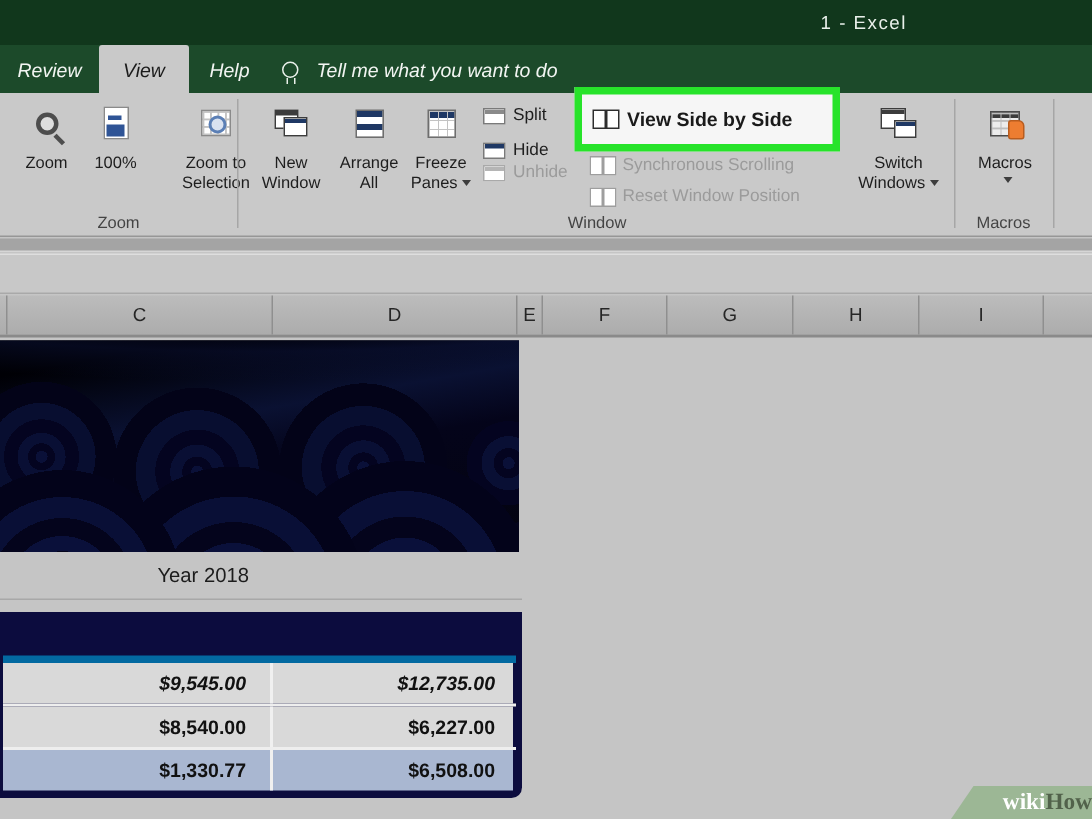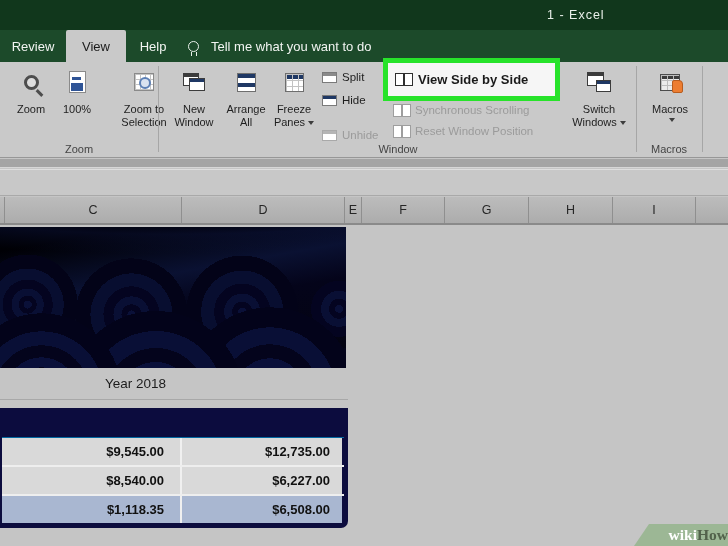--- a/index.html
+++ b/index.html
@@ -4,21 +4,21 @@
 <style>
   * { margin:0; padding:0; box-sizing:border-box; }
   html,body { width:728px; height:546px; overflow:hidden; }
   body { font-family:"Liberation Sans", sans-serif; position:relative; background:#c5c5c5; }
 
   
   .titlebar { position:absolute; left:0; top:0; width:728px; height:30px; background:#11371c; }
   .titlebar .title { position:absolute; left:547px; top:8px; color:#e9f0ea; font-size:12.5px; letter-spacing:1px; }
 
   
-  .tabrow { position:absolute; left:0; top:30px; width:728px; height:32px; background:#1c4a2a; }
+  .tabrow { position:absolute; left:0; top:30px; width:728px; height:32px; background:#1c4a2a;font-style:italic; }
   .tab { position:absolute; top:0; height:32px; display:flex; align-items:center; justify-content:center;
          color:#f2f5f2; font-size:13px; cursor:default; }
   .tab.review { left:0; width:66px; }
   .tab.view   { left:66px; width:60px; background:#c9c9c9; color:#1b1b1b; border-radius:2px 2px 0 0; }
   .tab.help   { left:128px; width:50px; }
   .tellme { position:absolute; left:188px; top:0; height:32px; display:flex; align-items:center; gap:12px;
             color:#f2f5f2; font-size:13px; }
   .bulb { width:11px; height:11px; border:1.6px solid #e9f0ea; border-radius:50%; position:relative; }
   .bulb::after { content:""; position:absolute; left:2.2px; top:10.5px; width:3.4px; height:3.5px;
                  border-left:1.6px solid #e9f0ea; border-right:1.6px solid #e9f0ea; }
@@ -115,21 +115,21 @@
   .yearrow { position:absolute; left:0; top:141px; width:348px; height:32px; display:flex;
              border-bottom:1px solid #a8a8a8; font-size:13.5px; color:#1c1c1c; }
   .yearrow .yc { width:182px; text-align:right; padding:8px 16px 0 0; }
   .yearrow .yd { width:163px; text-align:right; padding:8px 13px 0 0; }
 
   .datatable { position:absolute; left:0; top:181px; width:348px;
                border-left:2px solid #0c0c3e; border-right:4px solid #0c0c3e; border-bottom:5px solid #0c0c3e;
                border-radius:0 0 7px 0; background:#0c0c3e; }
   .dt-header { height:29px; background:#0c0c3e; }
   .dt-row { display:flex; font-size:13px; font-weight:700; color:#111; border-top:2px solid #eeeeee; }
-  .dt-row.first { border-top:1px solid #0369a1; }
+  .dt-row.first { border-top:5px solid #0369a1;font-style:italic; }
   .dt-row .cc { width:180px; background:#d9d9d9; text-align:right; padding:6px 16px 6px 0; border-right:2px solid #f0f0f0; }
   .dt-row .cd { width:160px; background:#d9d9d9; text-align:right; padding:6px 12px 6px 0; }
   .dt-row.blue .cc, .dt-row.blue .cd { background:#a9b7d1; }
 
   
   .wikihow { position:absolute; right:0; bottom:0; width:94px; height:22px; background:#9cb795;
              clip-path:polygon(15px 0, 100% 0, 100% 100%, 0 100%);
              display:flex; align-items:center; justify-content:flex-end;
              font-family:"Liberation Serif", serif; font-weight:700; font-size:15.5px; }
   .wikihow .wiki { color:#ffffff; }
@@ -195,21 +195,21 @@
   </div>
 
   <div class="smallbtn" style="left:322px; top:5px;">
     <span class="i-win"></span>
     <span>Split</span>
   </div>
   <div class="smallbtn" style="left:322px; top:28px;">
     <span class="i-win navy"></span>
     <span>Hide</span>
   </div>
-  <div class="smallbtn disabled" style="left:322px; top:63px;">
+  <div class="smallbtn disabled" style="left:322px; top:43px;">
     <span class="i-win gray"></span>
     <span>Unhide</span>
   </div>
 
   <div class="hl-box">
     <span class="i-pages"></span>
     <span>View Side by Side</span>
   </div>
   <div class="smallbtn disabled" style="left:393px; top:38px;">
     <span class="i-pages gray"></span>
@@ -267,21 +267,21 @@
     <div class="dt-header"></div>
     <div class="dt-row first">
       <div class="cc">$9,545.00</div>
       <div class="cd">$12,735.00</div>
     </div>
     <div class="dt-row">
       <div class="cc">$8,540.00</div>
       <div class="cd">$6,227.00</div>
     </div>
     <div class="dt-row blue">
-      <div class="cc">$1,118.35</div>
+      <div class="cc">$1,330.77</div>
       <div class="cd">$6,508.00</div>
     </div>
   </div>
 
   <div class="wikihow">
     <span class="wiki">wiki</span>
       <span class="how">How</span>
   </div>
 </div>
 

